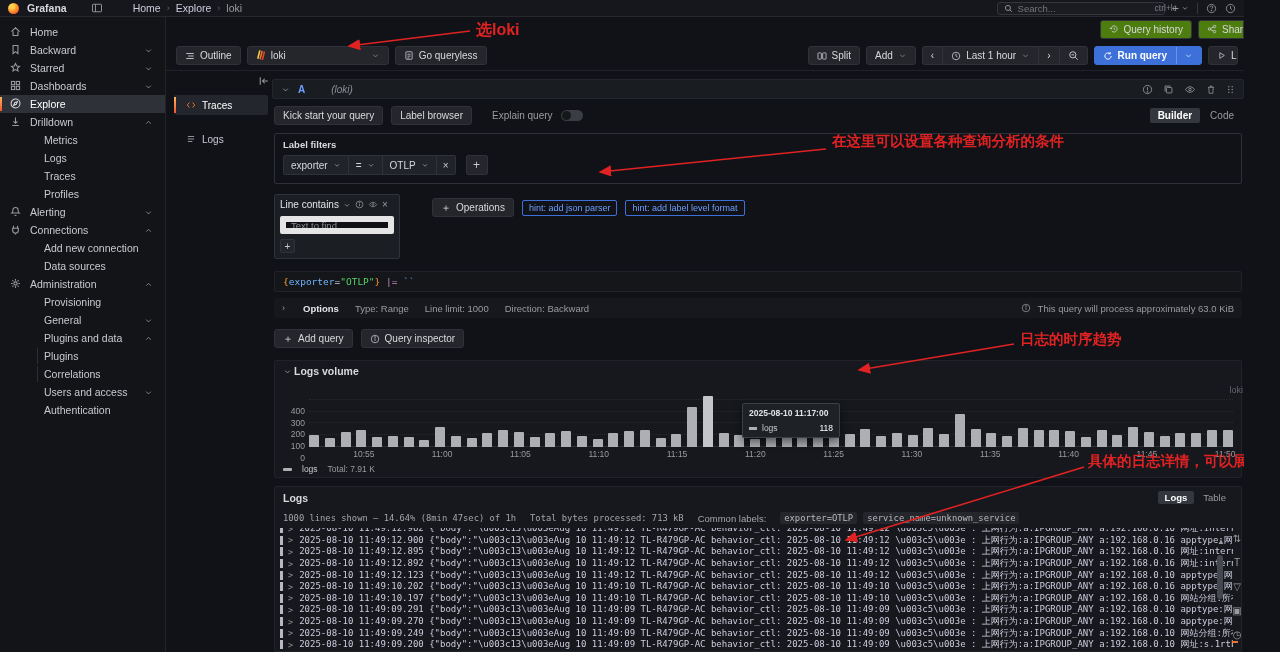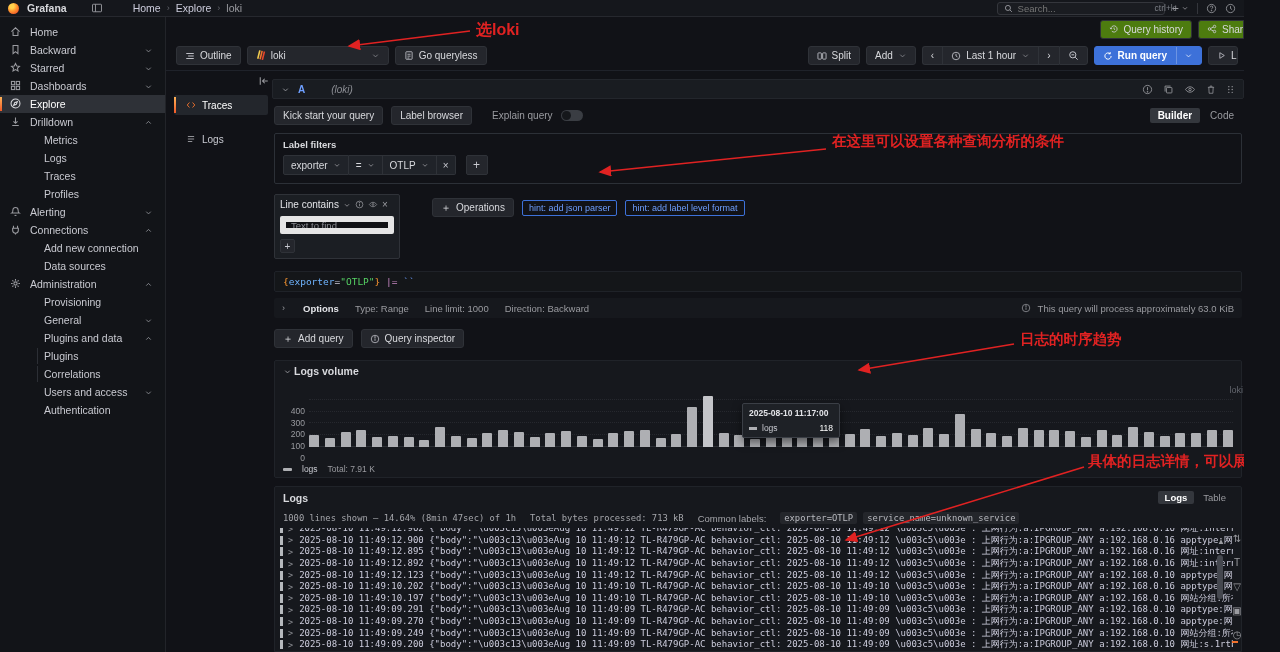--- a/index.html
+++ b/index.html
@@ -808,20 +808,34 @@
                   </div>
                 <div class="tooltip">
                   <div class="tt-time">2025-08-10 11:17:00</div>
                   <div class="tt-row">
                       <span class="dash"></span>
                       <span>logs</span>
                       <span class="tt-val">118</span>
                     </div>
                 </div>
               </div>
+              <div class="xaxis" id="xaxis">
+                  <span style="left: 5.9322%;">10:55</span>
+                  <span style="left: 14.4068%;">11:00</span>
+                  <span style="left: 22.8814%;">11:05</span>
+                  <span style="left: 31.3559%;">11:10</span>
+                  <span style="left: 39.8305%;">11:15</span>
+                  <span style="left: 48.3051%;">11:20</span>
+                  <span style="left: 56.7797%;">11:25</span>
+                  <span style="left: 65.2542%;">11:30</span>
+                  <span style="left: 73.7288%;">11:35</span>
+                  <span style="left: 82.2034%;">11:40</span>
+                  <span style="left: 90.678%;">11:45</span>
+                  <span style="left: 99.1525%;">11:50</span>
+                </div>
             </div>
             <div class="legend">
               <span class="dash"></span>
               <span style="color:#c9cad1">logs</span>
               <span>Total: 7.91 K</span>
             </div>
           </div>
 
           <div class="logs-panel">
             <div class="logs-head">

